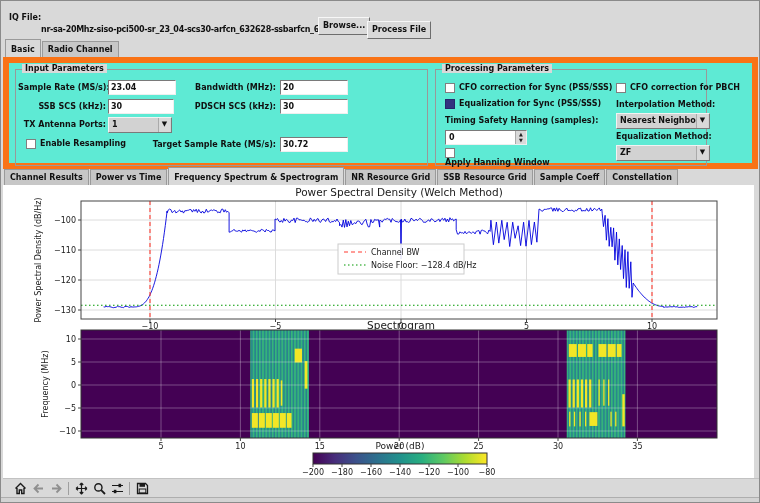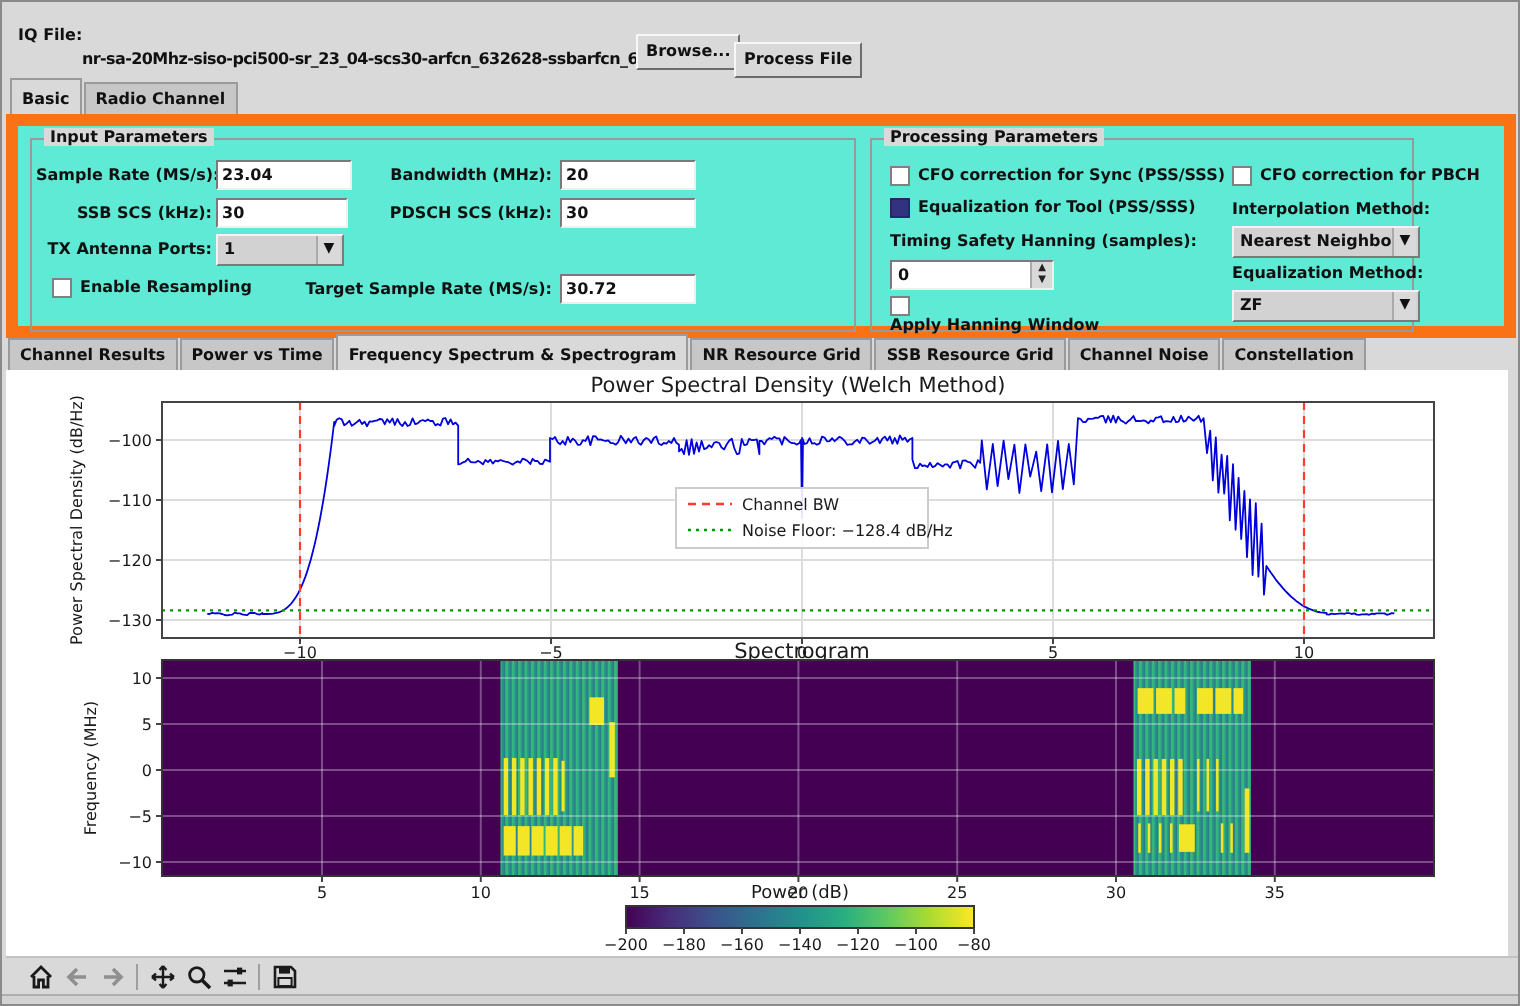--- a/index.html
+++ b/index.html
@@ -106,21 +106,21 @@
         <span class="box"></span>
         <span class="cblbl">CFO correction for Sync (PSS/SSS)</span>
       </div>
       <div class="cb" style="left:180px;top:13px;">
         <span class="box"></span>
         <span class="cblbl">CFO correction for PBCH</span>
       </div>
 
       <div class="cb on" style="left:9px;top:29px;">
         <span class="box"></span>
-        <span class="cblbl">Equalization for Tool (PSS/SSS)</span>
+        <span class="cblbl">Equalization for Sync (PSS/SSS)</span>
       </div>
       <div class="abs uilbl" style="left:180px;top:30px;">Interpolation Method:</div>
 
       <div class="abs uilbl" style="left:9px;top:46px;">Timing Safety Hanning (samples):</div>
       <div class="combo" style="left:180px;top:43px;width:94px;">
         <span>Nearest Neighbor</span>
         <span class="carr">▼</span>
       </div>
 
       <div class="spin" style="left:9px;top:60px;width:82px;">
@@ -142,21 +142,21 @@
       </div>
     </div>
   </div>
 
   <div class="abs tabrow" style="left:3px;top:168px;height:16px;z-index:3;" id="tabs2">
       <div class="tab">Channel Results</div>
       <div class="tab">Power vs Time</div>
       <div class="tab sel">Frequency Spectrum &amp; Spectrogram</div>
       <div class="tab">NR Resource Grid</div>
       <div class="tab">SSB Resource Grid</div>
-      <div class="tab">Channel Noise</div>
+      <div class="tab">Sample Coeff</div>
       <div class="tab">Constellation</div>
     </div>
 
   <div class="abs figure" style="left:2px;top:184px;width:751px;height:293px;">
     <svg id="fig" width="751" height="293" xmlns="http://www.w3.org/2000/svg">
         <g>
           <line x1="147" x2="147" y1="16" y2="134" stroke="#dcdcdc"></line>
           <line x1="272.5" x2="272.5" y1="16" y2="134" stroke="#dcdcdc"></line>
           <line x1="398" x2="398" y1="16" y2="134" stroke="#dcdcdc"></line>
           <line x1="523.5" x2="523.5" y1="16" y2="134" stroke="#dcdcdc"></line>

